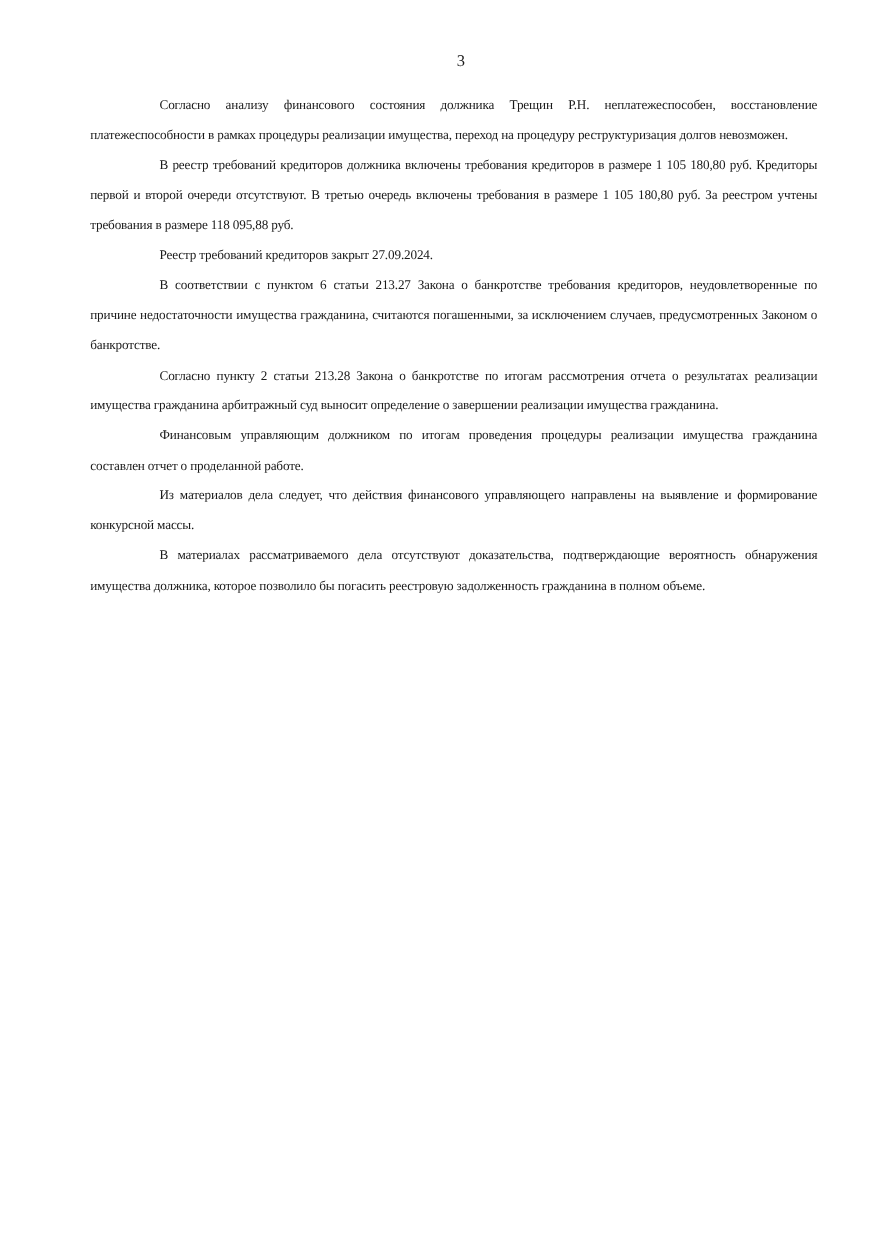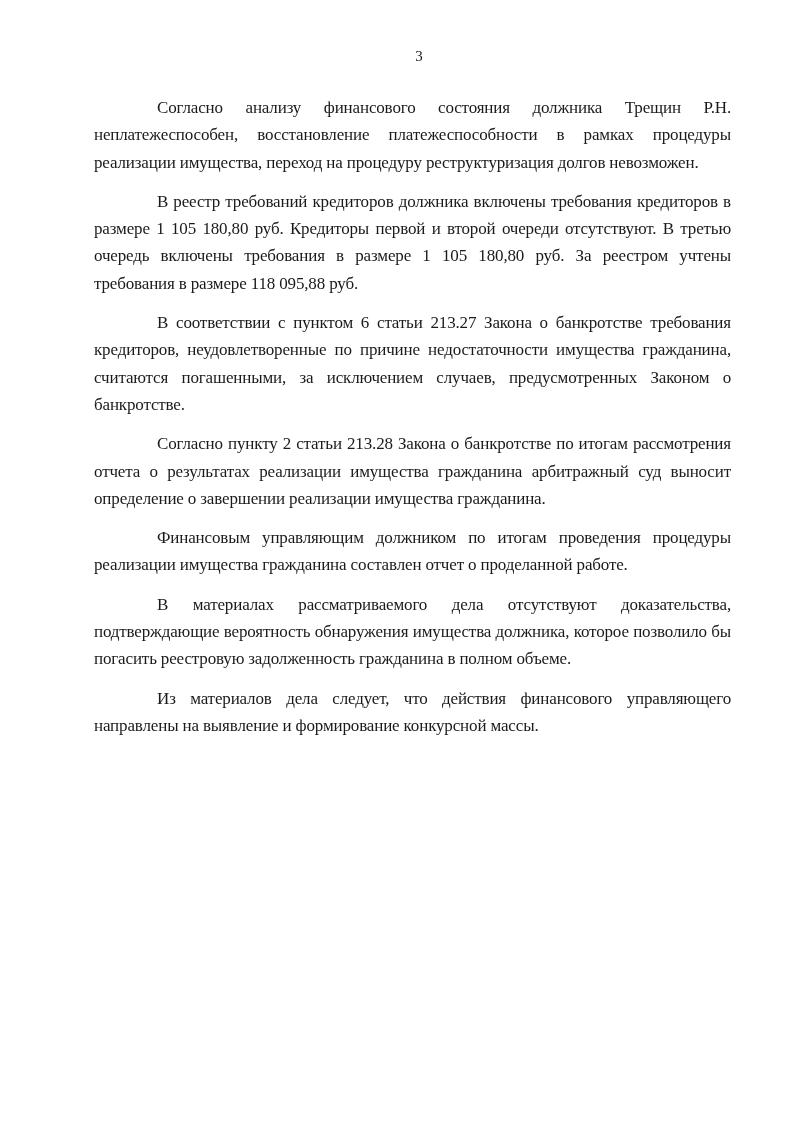--- a/index.html
+++ b/index.html
@@ -24,34 +24,35 @@
       font-size: 15px;
       line-height: 20px;
     }
     .body-text {
       position: absolute;
       top: 82px;
       left: 82px;
       width: 661px;
     }
     .para {
-      margin: 12px;
+      margin: 0;
       text-indent: 63px;
       text-align: justify;
-      font-size: 17px;
+      font-size: 12px;
       line-height: 27.3px;
       letter-spacing: -0.15px;
     }
   </style>
 </head>
 <body>
 
 <div class="page-number">3</div>
 
 <div class="body-text">
   <p class="para">Согласно анализу финансового состояния должника Трещин Р.Н. неплатежеспособен, восстановление платежеспособности в рамках процедуры реализации имущества, переход на процедуру реструктуризация долгов невозможен.</p>
   <p class="para">В реестр требований кредиторов должника включены требования кредиторов в размере 1 105 180,80 руб. Кредиторы первой и второй очереди отсутствуют. В третью очередь включены требования в размере 1 105 180,80 руб. За реестром учтены требования в размере 118 095,88 руб.</p>
+  <p class="para">Реестр требований кредиторов закрыт 27.09.2024.</p>
   <p class="para">В соответствии с пунктом 6 статьи 213.27 Закона о банкротстве требования кредиторов, неудовлетворенные по причине недостаточности имущества гражданина, считаются погашенными, за исключением случаев, предусмотренных Законом о банкротстве.</p>
   <p class="para">Согласно пункту 2 статьи 213.28 Закона о банкротстве по итогам рассмотрения отчета о результатах реализации имущества гражданина арбитражный суд выносит определение о завершении реализации имущества гражданина.</p>
   <p class="para">Финансовым управляющим должником по итогам проведения процедуры реализации имущества гражданина составлен отчет о проделанной работе.</p>
+  <p class="para">Из материалов дела следует, что действия финансового управляющего направлены на выявление и формирование конкурсной массы.</p>
   <p class="para">В материалах рассматриваемого дела отсутствуют доказательства, подтверждающие вероятность обнаружения имущества должника, которое позволило бы погасить реестровую задолженность гражданина в полном объеме.</p>
-  <p class="para">Из материалов дела следует, что действия финансового управляющего направлены на выявление и формирование конкурсной массы.</p>
 </div>
 
 </body></html>

